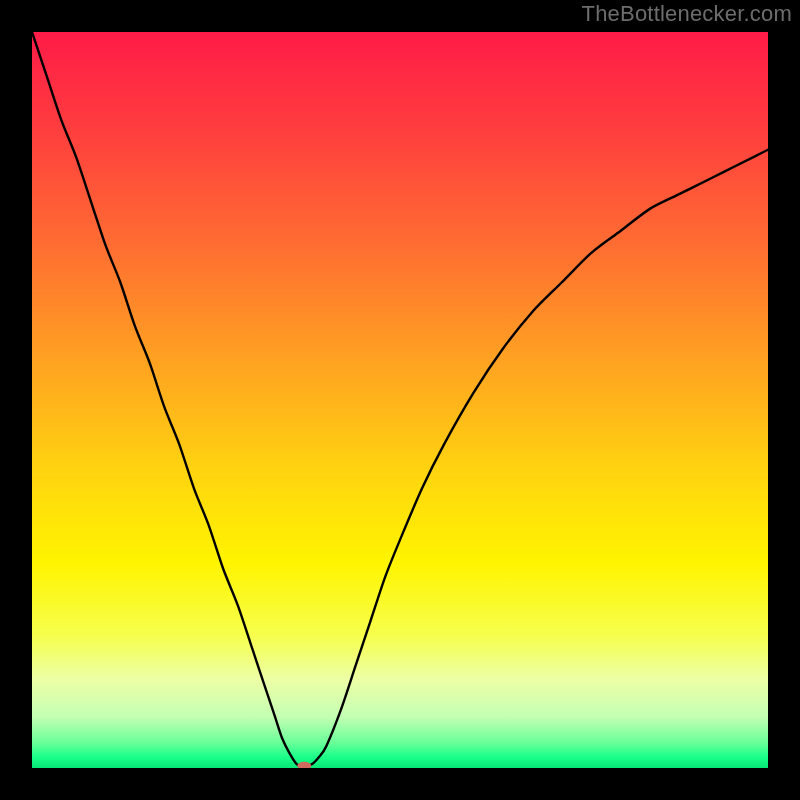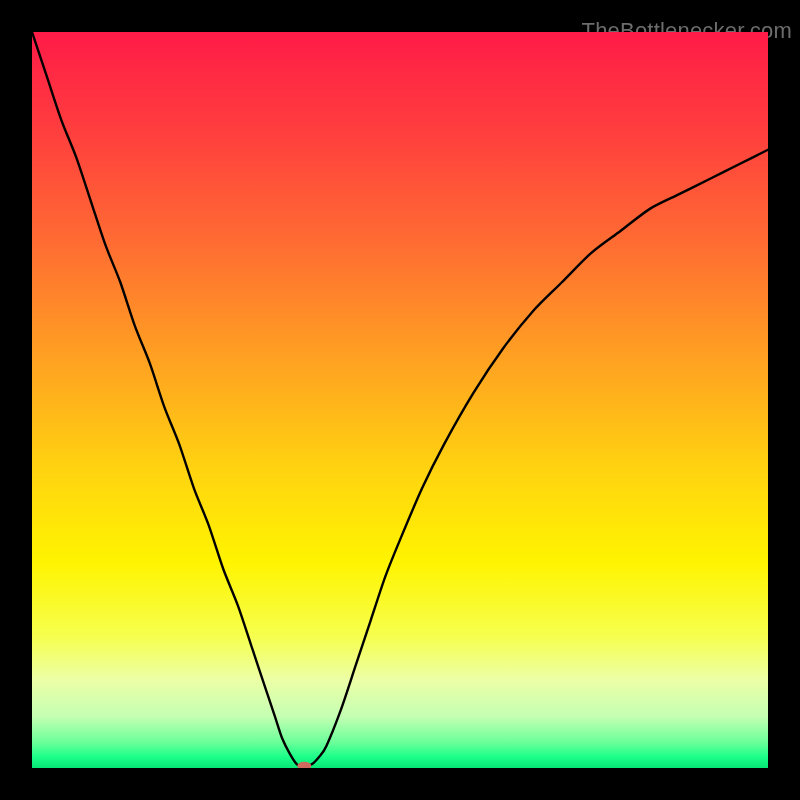--- a/index.html
+++ b/index.html
@@ -14,21 +14,21 @@
   .frame {
     position: absolute;
     left: 32px;
     top: 32px;
     width: 736px;
     height: 736px;
     background: #000;
   }
   .attribution {
     position: absolute;
-    top: 18px;
+    top: 1px;
     right: 8px;
     color: #6d6d6d;
     font-size: 22px;
     font-weight: 500;
     letter-spacing: 0.2px;
   }
   svg {
     display: block;
   }
 </style>

